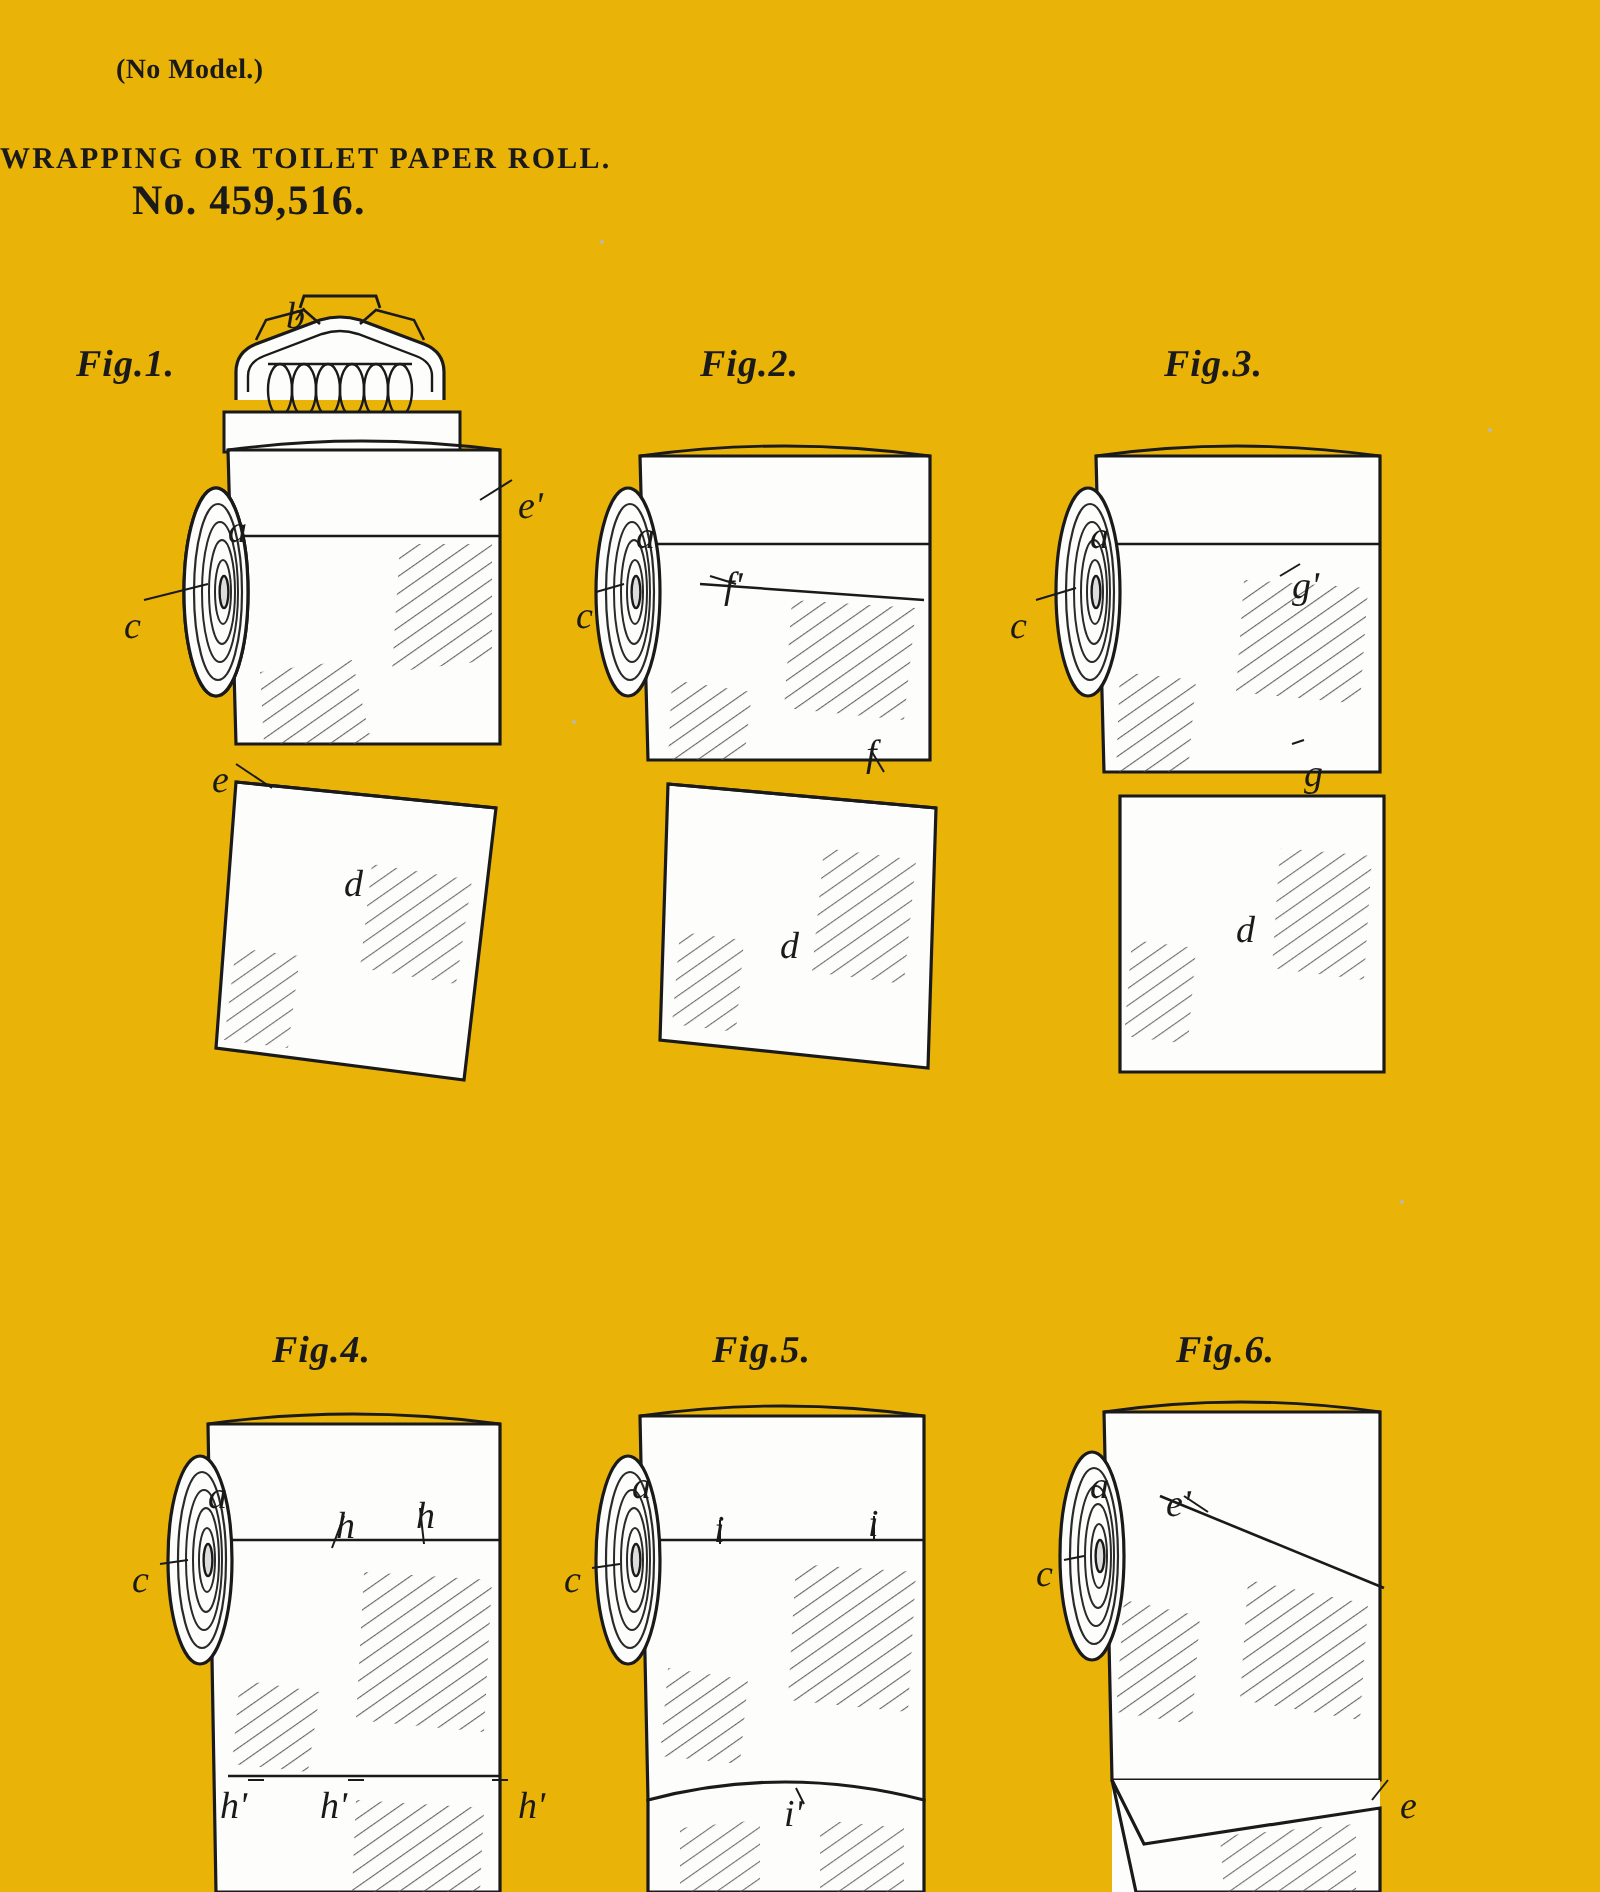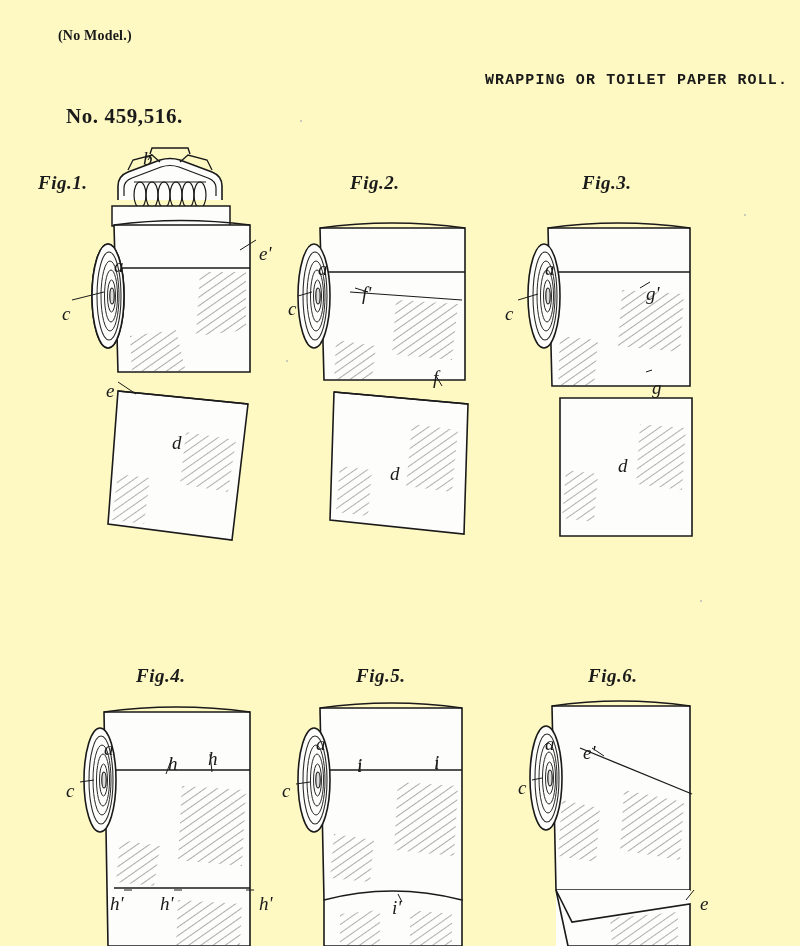--- a/index.html
+++ b/index.html
@@ -11,21 +11,21 @@
     width: 800px;
     height: 946px;
     position: relative;
     font-family: "Liberation Serif", serif;
     color: #1a1a1a;
     overflow: hidden;
   }
   .page {
     position: absolute;
     inset: 0;
-    background: #fef9c3;
+    background: #eab308;
   }
   
   .no-model {
     position: absolute;
     left: 58px;
     top: 28px;
     font-size: 14px;
     font-weight: bold;
     letter-spacing: 0.2px;
     font-family: "Liberation Serif", serif;
@@ -39,30 +39,30 @@
     font-size: 22px;
     font-weight: bold;
     letter-spacing: 2.5px;
     font-family: "Liberation Serif", serif;
   }
   .subject {
     position: absolute;
     left: 0;
     right: 12px;
     top: 72px;
-    text-align: right;
+    text-align: left;
     font-size: 15px;
     font-weight: bold;
     letter-spacing: 1.1px;
-    font-family: Liberation Mono, monospace;
+    font-family: Liberation Serif, serif;
   }
   .patent-no {
     position: absolute;
     left: 66px;
-    top: 104px;
+    top: 88px;
     font-size: 21px;
     font-weight: bold;
     letter-spacing: 0.6px;
   }
   .patent-date {
     position: absolute;
     right: 82px;
     top: 104px;
     font-size: 21px;
     font-weight: bold;

